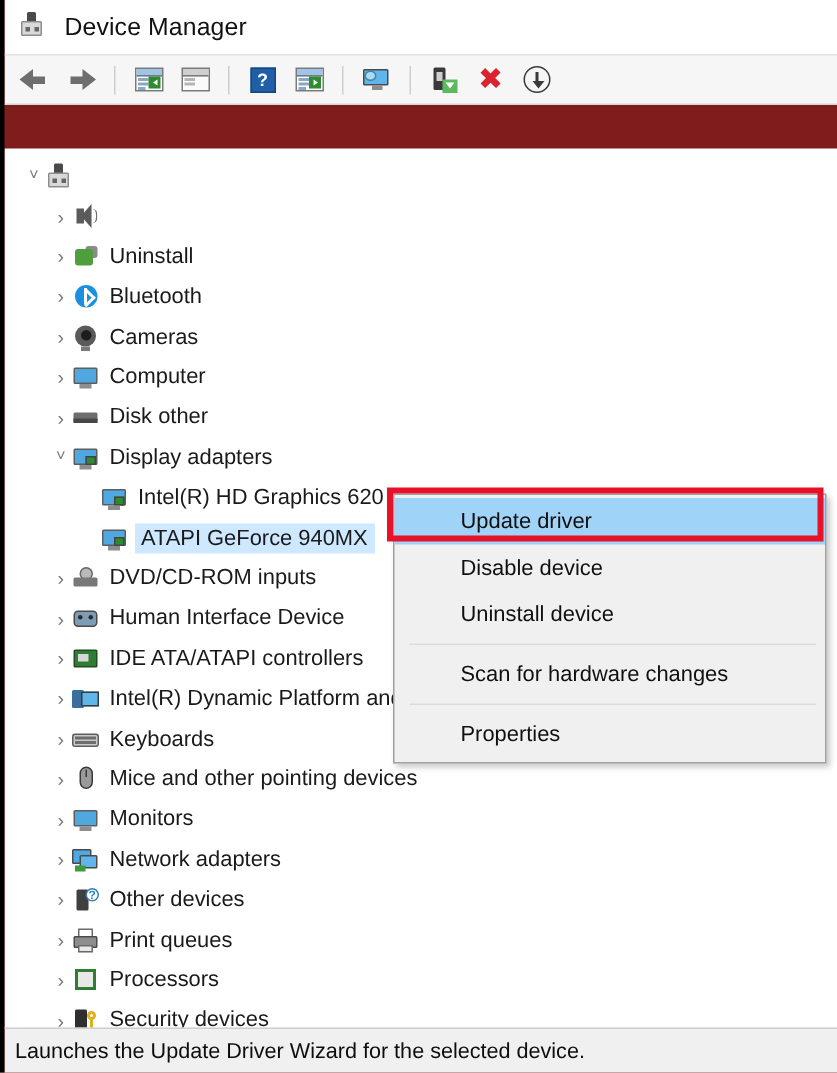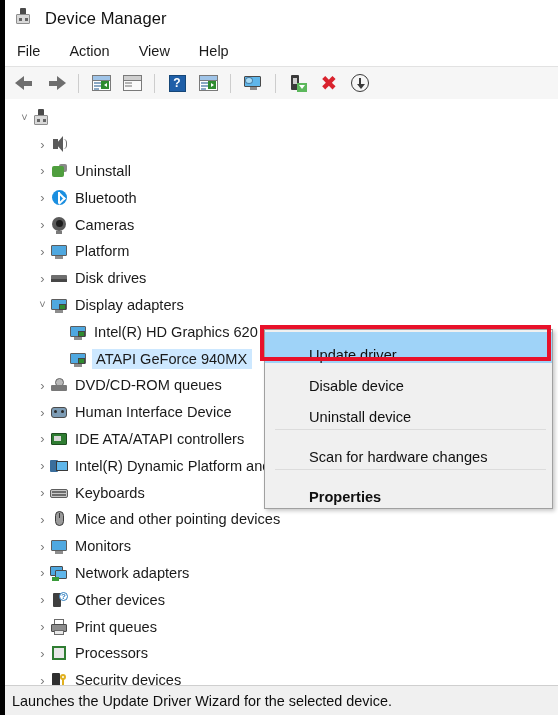--- a/index.html
+++ b/index.html
@@ -5,21 +5,21 @@
   html,body{margin:0;padding:0;}
   body{
     width:558px;height:715px;overflow:hidden;
     background:#ffffff;
     font-family:"Liberation Sans","DejaVu Sans",sans-serif;
     -webkit-font-smoothing:antialiased;
   }
   .window{
     position:relative;width:558px;height:715px;
     background:#7f1d1d;
-    border-left:5px solid #000000;
+    border-left:3px solid #000000;
     box-sizing:border-box;
     overflow:hidden;
   }
 
   
   .titlebar{
     height:36px;display:flex;align-items:center;
     padding-left:9px;background:#ffffff;
   }
   .title-icon{width:22px;height:22px;position:relative;margin-right:9px;flex:none;}
@@ -66,25 +66,25 @@
   .d2{padding-left:64px;}
 
   
   .ctx{
     position:absolute;left:259px;top:329px;width:287px;
     background:#f0f0f0;border:1px solid #a0a0a0;
     box-shadow:2px 2px 4px rgba(0,0,0,.22);
     padding:2px 0 3px 0;z-index:40;
   }
   .ctx-item{
-    height:31px;display:flex;align-items:flex-end;
+    height:31px;display:flex;align-items:center;
     padding-left:44px;font-size:14.6px;color:#101010;cursor:default;
   }
   .ctx-item.hl{background:#9fd3f8;}
-  .ctx-item.bold{font-weight:bold;}
+  .ctx-item.bold{font-weight:normal;}
   .ctx-sep{height:1px;background:#dcdcdc;margin:4px 6px 4px 10px;}
   .redbox{
     position:absolute;left:255px;top:325px;width:291px;height:36px;
     border:4px solid #e8112a;box-sizing:border-box;z-index:60;pointer-events:none;
   }
 
   
   .statusbar{
     position:absolute;left:0;right:0;bottom:0;height:29px;
     background:#f0f0f0;border-top:1px solid #cfcfcf;
@@ -204,26 +204,20 @@
   <div class="titlebar">
     <div class="title-icon">
       <div class="i-pc-top"></div>
         <div class="i-pc-body"></div>
       <div class="i-pc-d1"></div>
         <div class="i-pc-d2"></div>
     </div>
     <div class="title-text">Device Manager</div>
   </div>
 
-  <div class="menubar">
-    <div class="menu-item">File</div>
-    <div class="menu-item">Action</div>
-    <div class="menu-item">View</div>
-    <div class="menu-item">Help</div>
-  </div>
 
   <div class="toolbar">
     <div class="tb">
       <div class="ta-wrap">
           <div class="ta ta-l" style="position:absolute;left:0;top:0;"></div>
           <div class="ta-bar" style="left:8px;"></div>
         </div>
     </div>
     <div class="tb">
       <div class="ta-wrap">
@@ -340,30 +334,30 @@
         </div>
       <div class="lbl">Cameras</div>
     </div>
 
     <div class="row d1">
       <div class="chev">›</div>
       <div class="ico">
         <div class="i-mon"></div>
           <div class="i-mon-s"></div>
         </div>
-      <div class="lbl">Platform</div>
+      <div class="lbl">Computer</div>
     </div>
 
     <div class="row d1">
       <div class="chev">›</div>
       <div class="ico">
         <div class="i-disk"></div>
           <div class="i-disk2"></div>
         </div>
-      <div class="lbl">Disk drives</div>
+      <div class="lbl">Disk other</div>
     </div>
 
     <div class="row d1">
       <div class="chev open">˅</div>
       <div class="ico">
         <div class="i-mon"></div>
           <div class="i-mon-g"></div>
           <div class="i-mon-s"></div>
         </div>
       <div class="lbl">Display adapters</div>
@@ -386,21 +380,21 @@
         </div>
       <div class="lbl">ATAPI GeForce 940MX</div>
     </div>
 
     <div class="row d1">
       <div class="chev">›</div>
       <div class="ico">
         <div class="i-dvd-d"></div>
           <div class="i-dvd"></div>
         </div>
-      <div class="lbl">DVD/CD-ROM queues</div>
+      <div class="lbl">DVD/CD-ROM inputs</div>
     </div>
 
     <div class="row d1">
       <div class="chev">›</div>
       <div class="ico">
         <div class="i-hid"></div>
           <div class="i-hid-d"></div>
           <div class="i-hid-d2"></div>
         </div>
       <div class="lbl">Human Interface Device</div>

